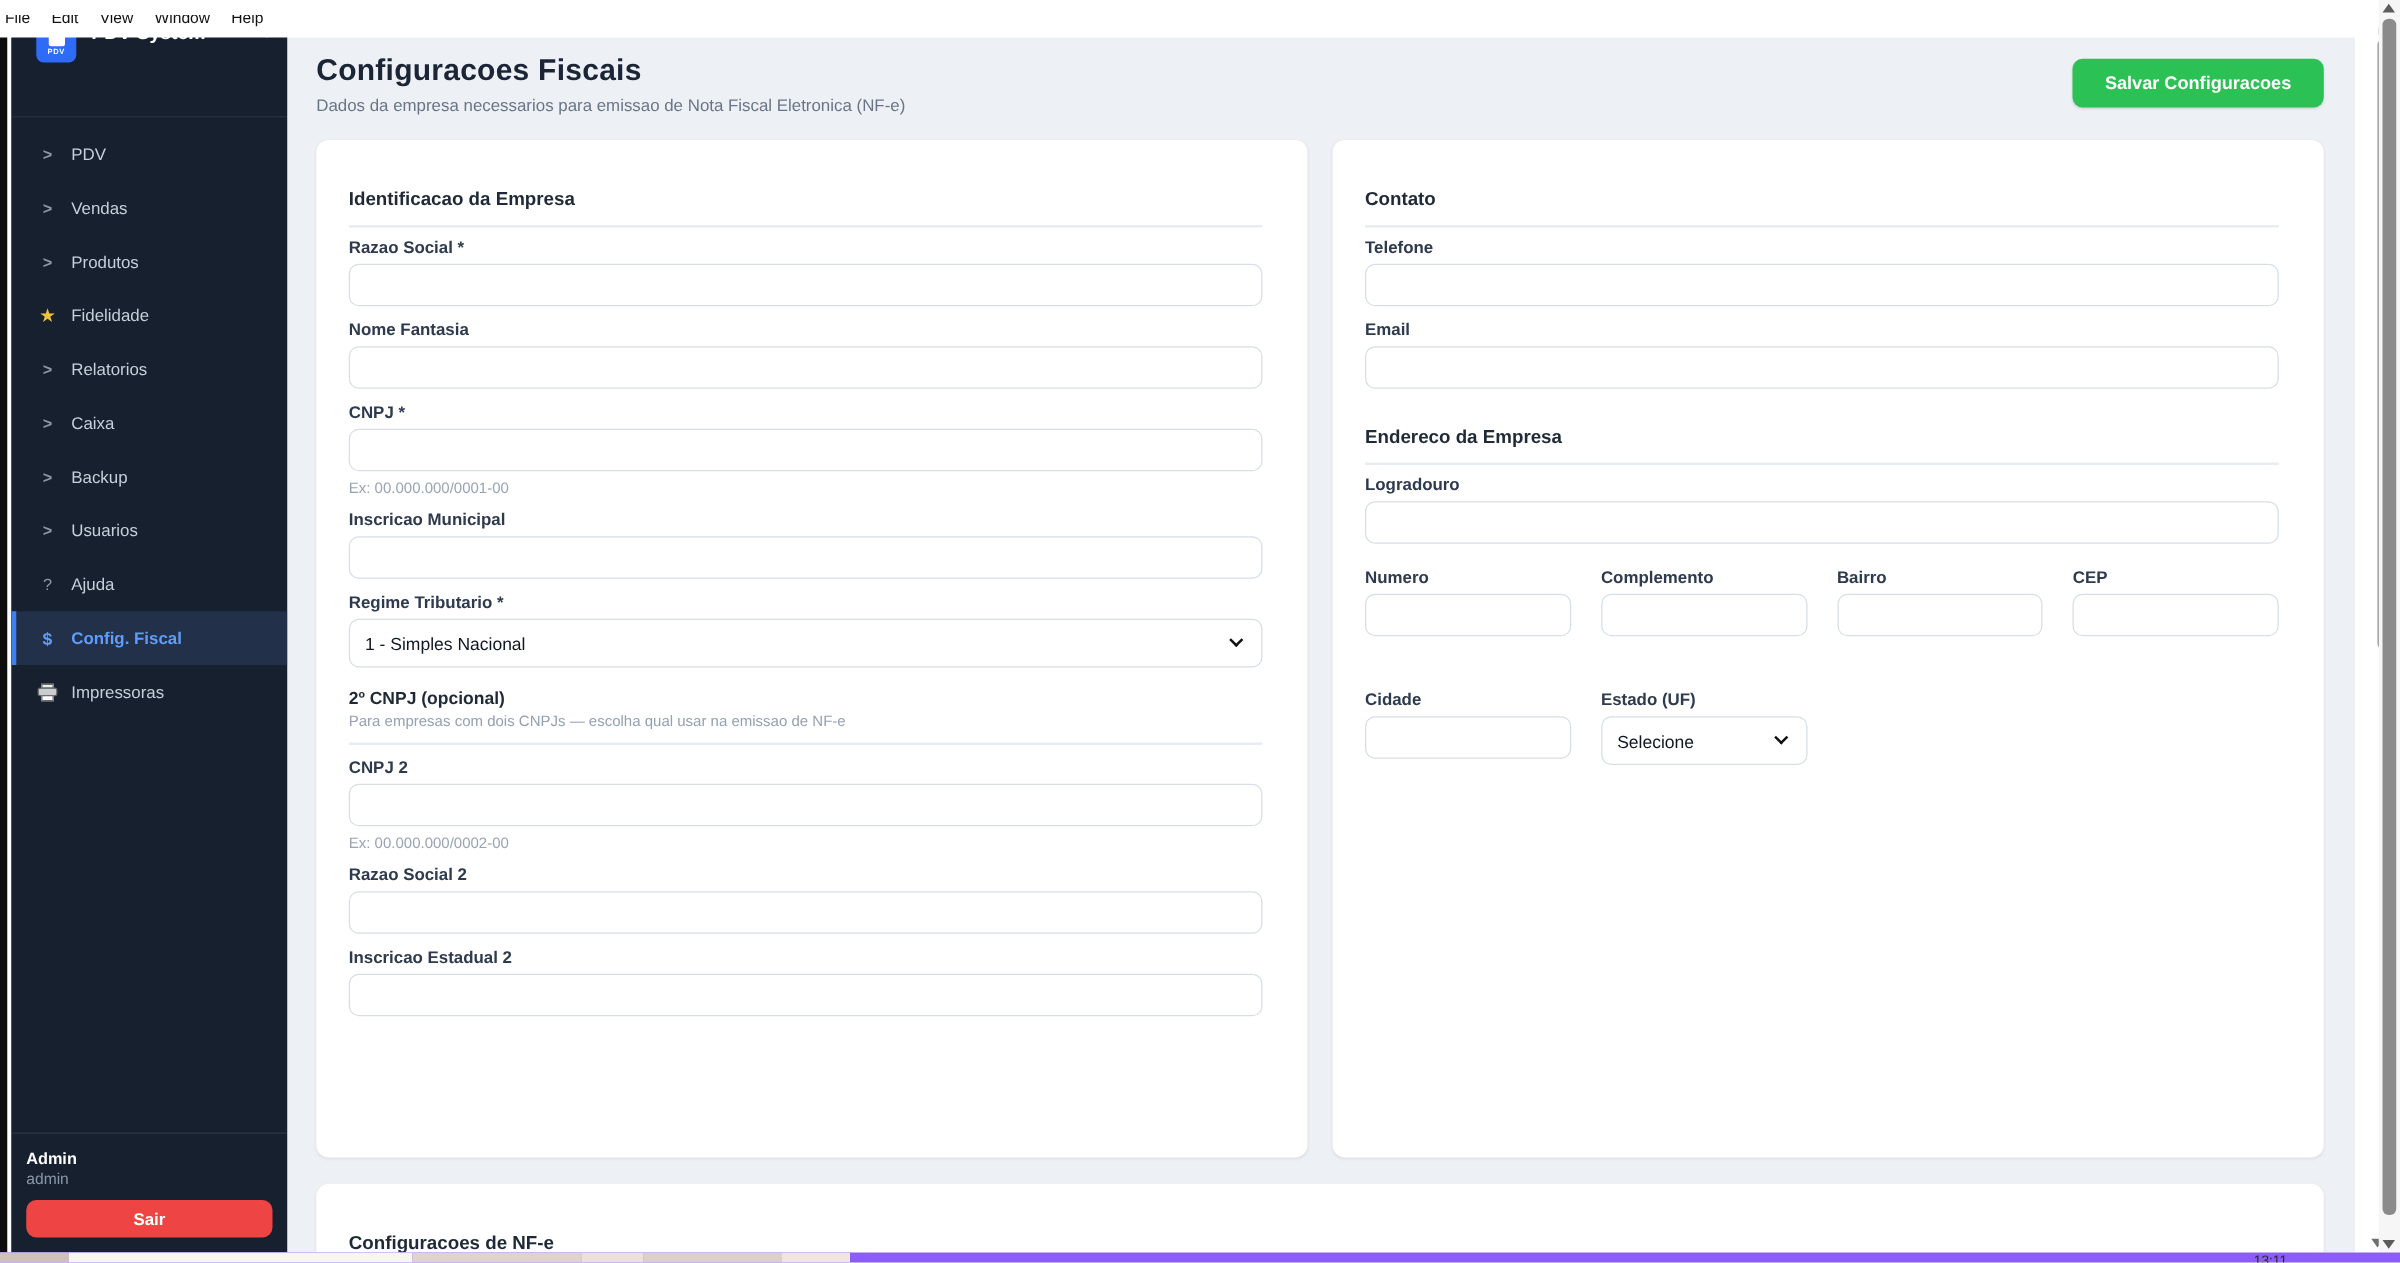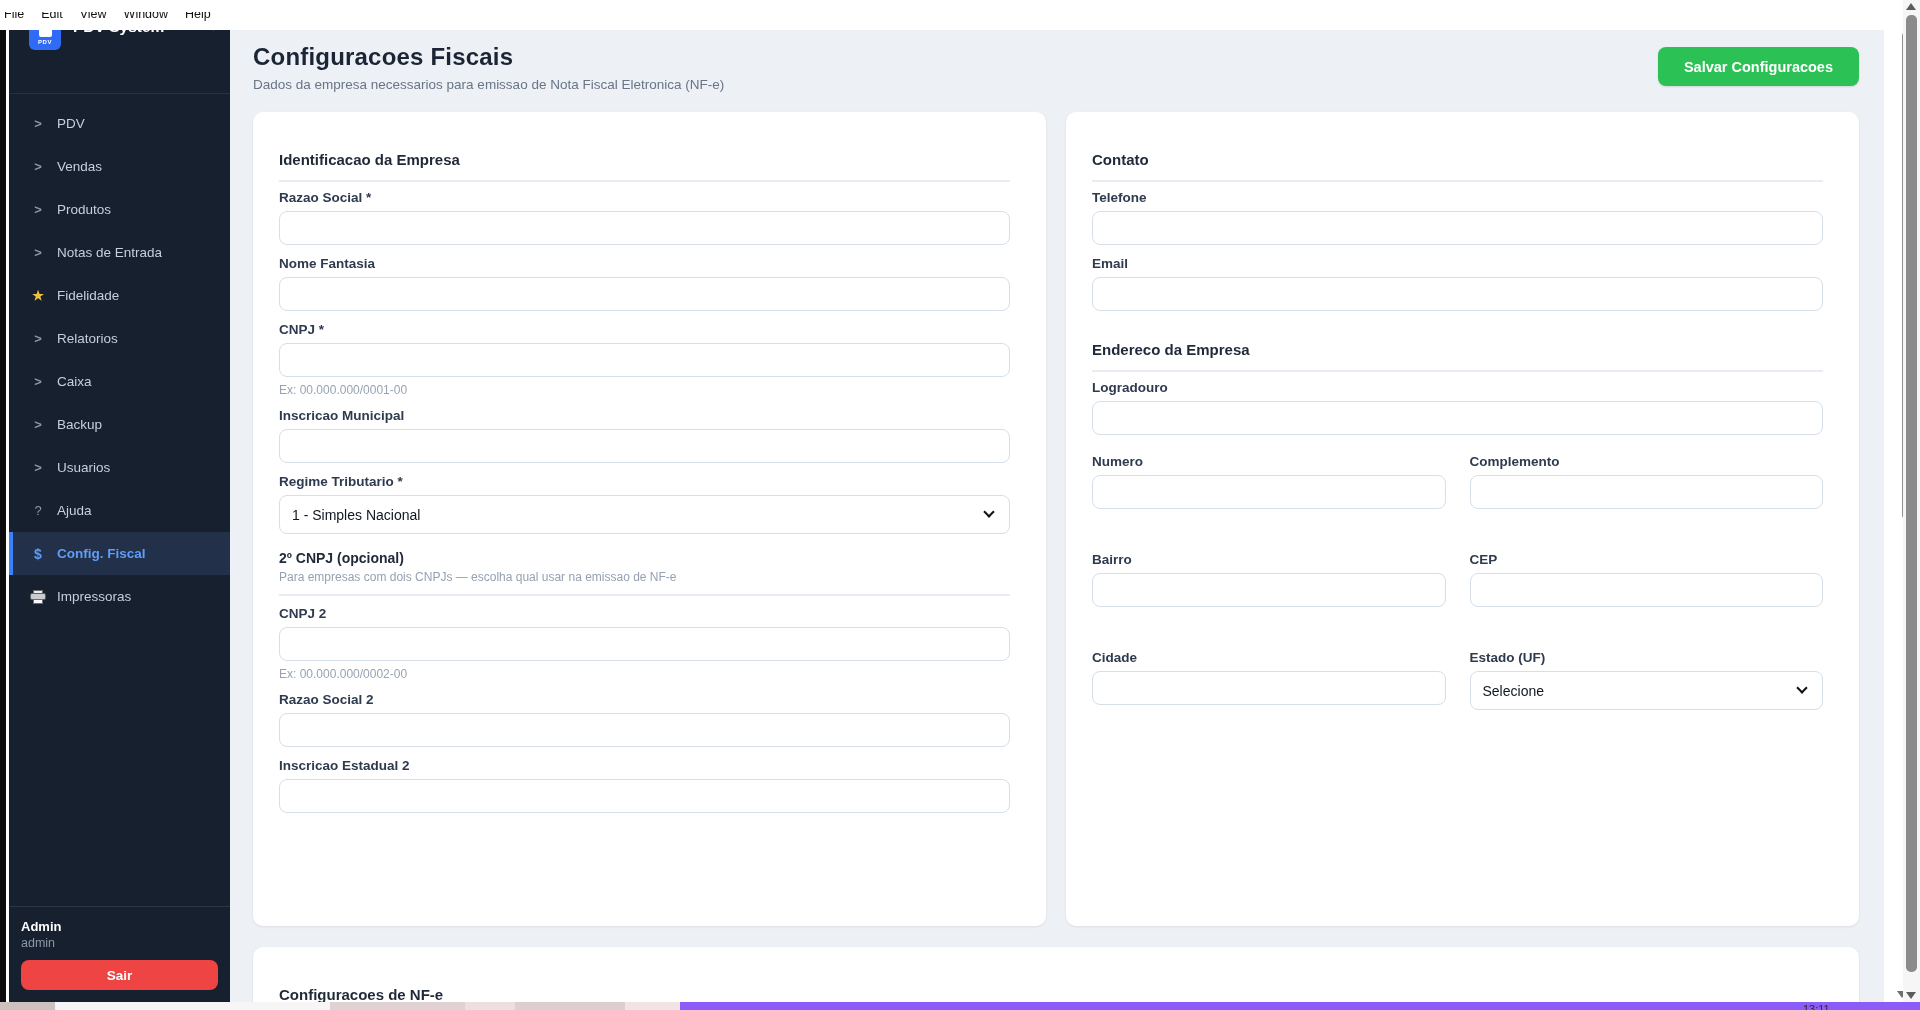--- a/index.html
+++ b/index.html
@@ -75,21 +75,21 @@
     font-size:14px;color:#111;background:#fff;font-family:inherit;outline:none;}
   .field-hint{font-size:12px;color:#97a3b3;margin-top:6px;}
   .select{position:relative;width:100%;height:39px;border:1px solid #d6dee8;border-radius:8px;
     background:#fff;display:flex;align-items:center;padding-left:12px;font-size:14px;color:#0f1722;cursor:pointer;}
   .select .chev{position:absolute;right:16px;top:50%;width:8px;height:8px;margin-top:-7px;
     border-right:2.5px solid #111;border-bottom:2.5px solid #111;transform:rotate(45deg);}
   .subsection{margin-top:16px;padding-bottom:10px;border-bottom:2px solid #e8edf3;margin-bottom:10px;}
   .subsection-title{font-size:14px;font-weight:700;color:#1f2937;}
   .subsection-desc{font-size:12px;color:#94a1b2;margin-top:4px;}
   .section-gap{margin-top:30px;}
-  .two-col{display:grid;grid-template-columns:1fr 1fr;gap:24px;}
+  .two-col{display:grid;grid-template-columns:1fr 1fr 1fr 1fr;gap:24px;}
 
   .bottom-card{margin-top:21px;width:1606px;height:200px;background:#fff;border-radius:10px;
     box-shadow:0 1px 3px rgba(16,24,40,.08);padding:39px 26px 0 26px;}
 
   
   .inner-scroll-strip{width:36px;background:#fff;position:relative;flex:0 0 auto;}
   .inner-scroll-strip .tri-up{position:absolute;left:13px;top:3px;width:0;height:0;
     border-left:5px solid transparent;border-right:5px solid transparent;border-bottom:7px solid #6f6f6f;}
   .inner-scroll-strip .thumb{position:absolute;left:18px;top:13px;width:10px;height:489px;background:#8e8e8e;border-radius:5px;}
   .inner-scroll-strip .tri-down{position:absolute;left:13px;bottom:4px;width:0;height:0;
@@ -140,24 +140,20 @@
       </div>
       <div class="nav-item">
         <span class="nav-icon icon-chevron"></span>
         <span class="nav-label">Vendas</span>
       </div>
       <div class="nav-item">
         <span class="nav-icon icon-chevron"></span>
         <span class="nav-label">Produtos</span>
       </div>
       <div class="nav-item">
-        <span class="nav-icon icon-chevron"></span>
-        <span class="nav-label">Notas de Entrada</span>
-      </div>
-      <div class="nav-item">
         <span class="nav-icon icon-star"></span>
         <span class="nav-label">Fidelidade</span>
       </div>
       <div class="nav-item">
         <span class="nav-icon icon-chevron"></span>
         <span class="nav-label">Relatorios</span>
       </div>
       <div class="nav-item">
         <span class="nav-icon icon-chevron"></span>
         <span class="nav-label">Caixa</span>

